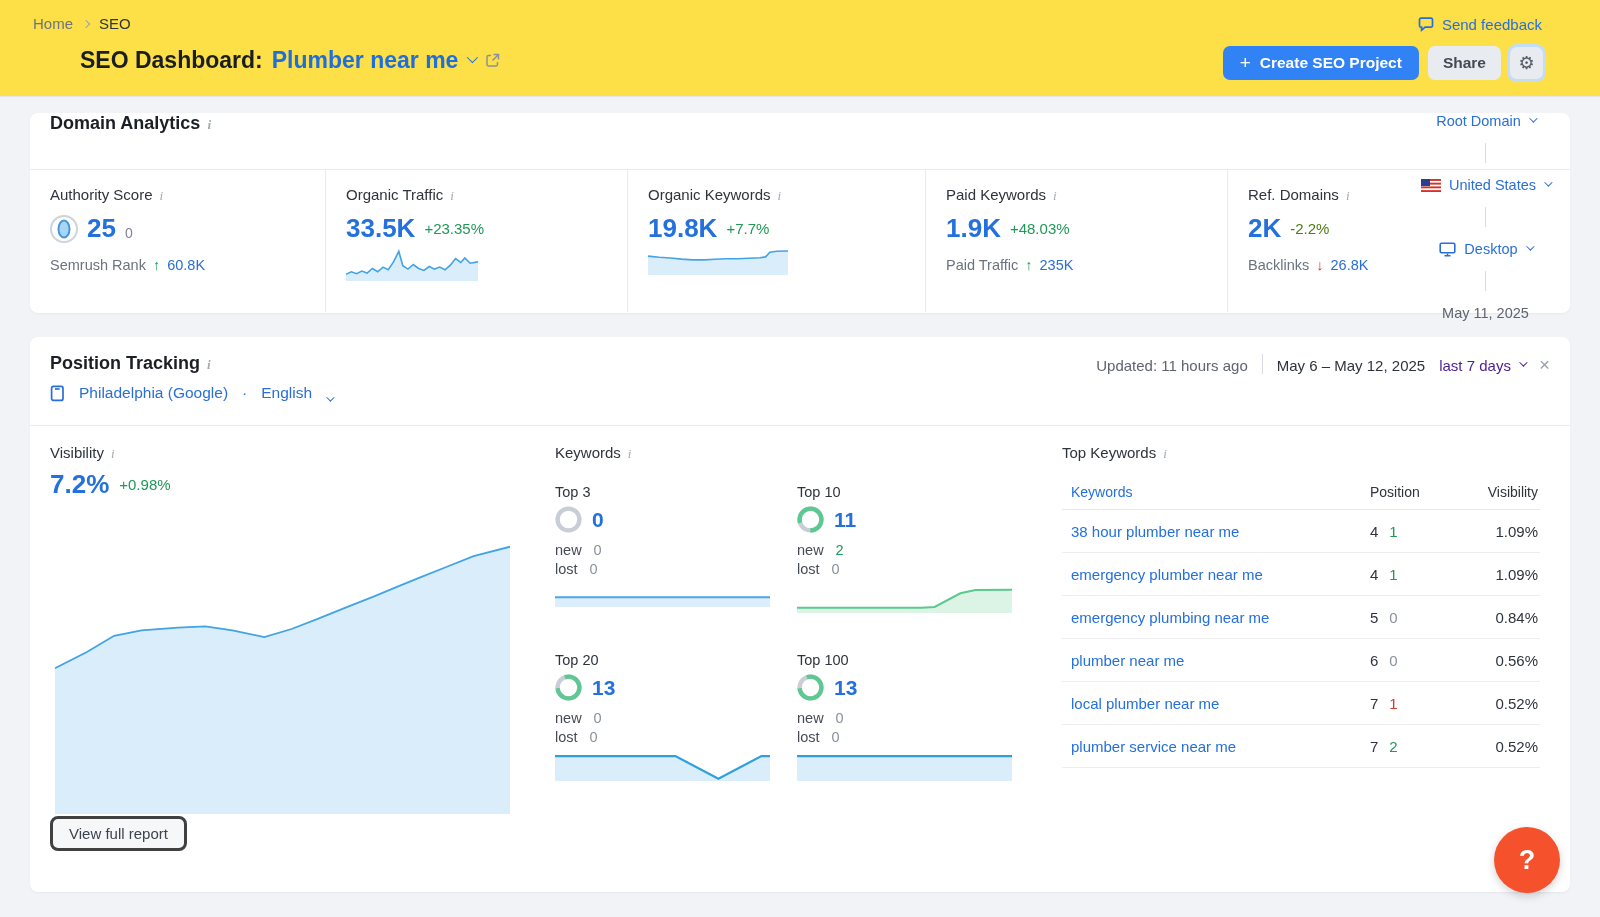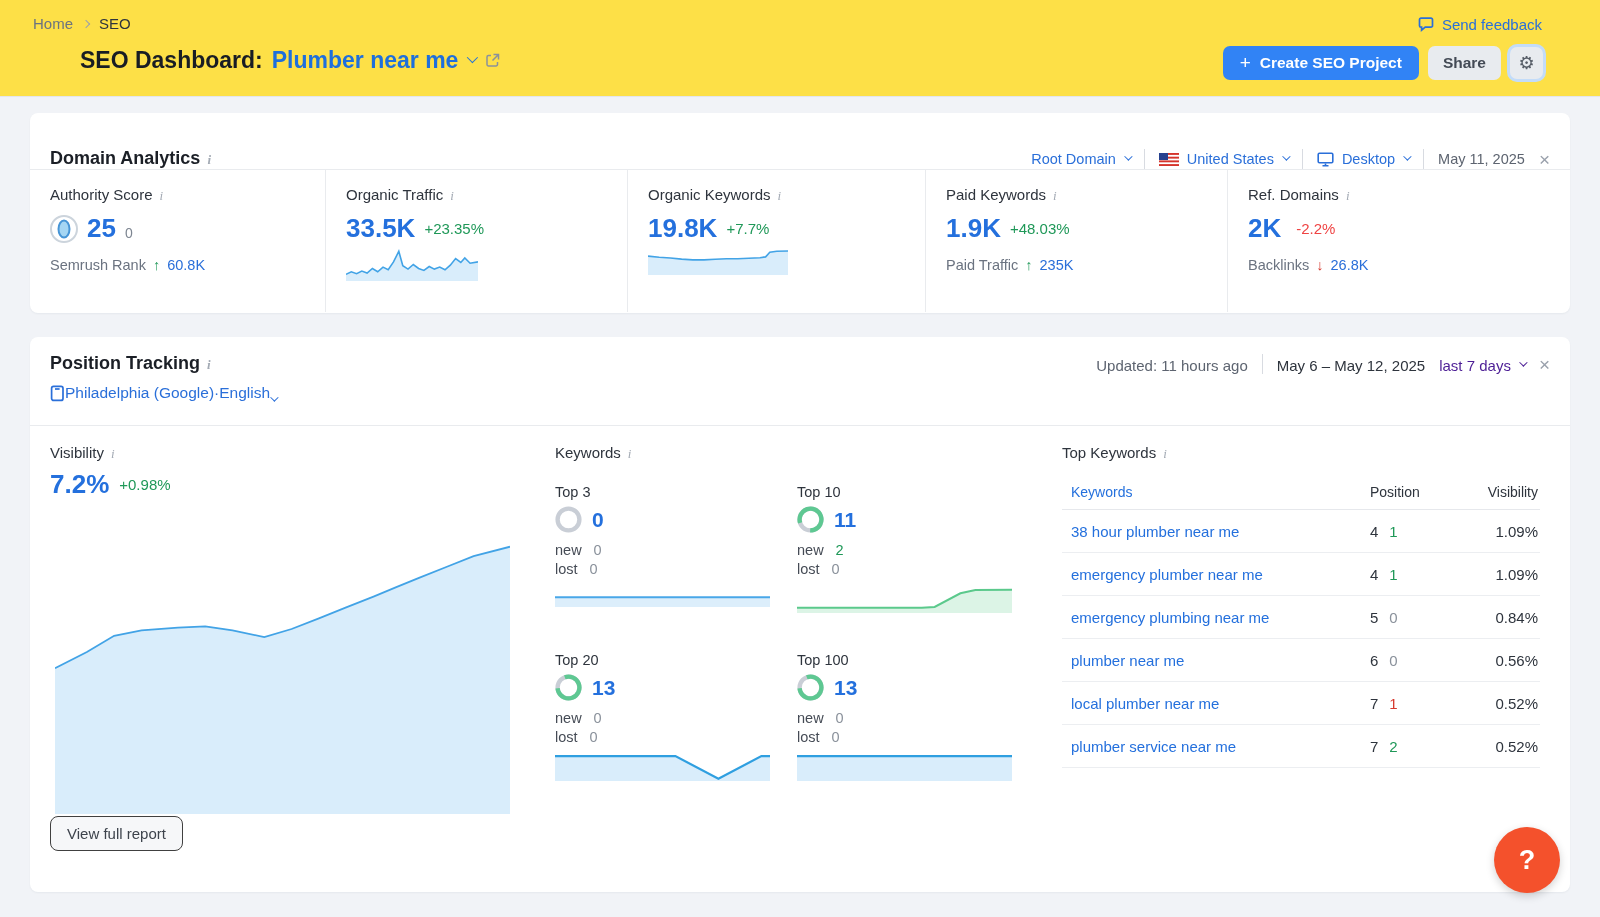--- a/index.html
+++ b/index.html
@@ -27,61 +27,61 @@
 
   
   .card { position:absolute; left:30px; width:1540px; background:#fff; border-radius:8px; box-shadow:0 1px 2px rgba(20,30,50,.05); }
   .card-da { top:113px; height:200px; }
   .card-pt { top:337px; height:555px; }
   .info { font-family:"Liberation Serif","DejaVu Serif",serif; font-style:italic; color:#a3aab4; font-size:13px; margin-left:7px; cursor:pointer; }
   .x-close { color:#9aa1ac; font-size:19px; line-height:1; cursor:pointer; }
   .vdiv { width:1px; height:20px; background:#d8dbe1; }
 
   
-  .da-head { display:flex; align-items:flex-end; justify-content:space-between; height:57px; padding:0 20px; border-bottom:1px solid #e9ebee; }
+  .da-head { display:flex; align-items:flex-start; justify-content:space-between; height:57px; padding:0 20px; border-bottom:1px solid #e9ebee; }
   .da-title, .ptc-title { font-size:18px; font-weight:700; color:#1b1f26; display:flex; align-items:baseline; }
-  .da-controls { display:flex; align-items:center; gap:14px; font-size:14.5px; }
+  .da-controls { display:flex; align-items:center; gap:14px; font-size:14.5px;flex-direction:column; }
   .ctl { display:flex; align-items:center; gap:8px; color:#2a6fd9; cursor:pointer; }
   .ctl .chev { width:6px; height:6px; margin-top:-3px; }
   .da-date { color:#5d6470; }
   .da-body { display:flex; height:142px; }
   .da-col { padding:16px 0 0 20px; }
   .da-col + .da-col { border-left:1px solid #e9ebee; }
   .w1{width:295px;} .w2{width:302px;} .w3{width:298px;} .w4{width:302px;} .w5{width:343px;}
   .m-label { font-size:15px; color:#2e343d; display:flex; align-items:baseline; }
   .m-valrow { margin-top:9px; display:flex; align-items:center; gap:9px; }
   .m-value { font-size:26px; font-weight:700; color:#2470dd; }
   .m-delta { font-size:15px; }
-  .d-green { color:#1f9858; } .d-red { color:#ef4444;margin-left:6px; }
+  .d-green { color:#1f9858; } .d-red { color:#4d7c0f; }
   .m-aux { font-size:14px; color:#7d8591; align-self:flex-end; margin-bottom:3px; }
   .m-sub { margin-top:13px; font-size:14.5px; color:#6b7380; display:flex; align-items:center; gap:7px; }
   .m-sub .arr-up { color:#1f9858; } .m-sub .arr-down { color:#d6392e; }
   .m-sub .sub-val { color:#2a6fd9; cursor:pointer; }
   .gauge { position:relative; width:28px; height:28px; border:2px solid #ccd4dc; border-radius:50%; }
   .gauge i { position:absolute; left:50%; top:50%; width:13px; height:19px; transform:translate(-50%,-50%); background:#a5d6f3; border:2px solid #4795d6; border-radius:50%; }
   .spark { display:block; margin-top:4px; }
 
   
   .ptc-head { position:relative; height:89px; padding:16px 20px 0; border-bottom:1px solid #e9ebee; }
   .ptc-toprow { display:flex; align-items:center; justify-content:space-between; }
   .ptc-right { display:flex; align-items:flex-end; gap:14px; font-size:15px; }
   .updated { color:#5d6470; }
   .range-date { color:#2e343d; }
   .range-sel { color:#4c1d95; display:flex; align-items:center; gap:8px; cursor:pointer; }
   .range-sel .chev { width:6px; height:6px; margin-top:-3px; }
-  .ptc-sub { margin-top:10px; display:flex; align-items:flex-end; gap:0; font-size:15.5px; color:#2a6fd9; cursor:pointer; }
+  .ptc-sub { margin-top:10px; display:flex; align-items:flex-end; gap:14px; font-size:15.5px; color:#2a6fd9; cursor:pointer; }
   .ptc-sub .chev { width:6px; height:6px; margin-top:-3px; }
   .ptc-body { position:relative; height:465px; }
 
   .vis-block { position:absolute; left:20px; top:18px; }
   .blk-label { font-size:15px; color:#2e343d; display:flex; align-items:baseline; }
   .vis-valrow { margin-top:7px; display:flex; align-items:center; gap:10px; }
   .vis-value { font-size:26px; font-weight:700; color:#2470dd; }
   .vis-chart { position:absolute; left:25px; top:118px; }
-  .view-report { position:absolute; left:20px; top:390px; height:35px; padding:0 16px; background:#f6f7f9; border:1px solid #404040; border-radius:8px; font-size:15px; color:#3d434c; font-family:inherit; cursor:pointer; }
+  .view-report { position:absolute; left:20px; top:390px; height:35px; padding:0 16px; background:#f6f7f9; border:3px solid #404040; border-radius:8px; font-size:15px; color:#3d434c; font-family:inherit; cursor:pointer; }
 
   .kw-block { position:absolute; left:525px; top:18px; width:480px; }
   .kw-cell { position:absolute; width:215px; }
   .kc-r1c1{left:0;top:40px;} .kc-r1c2{left:242px;top:40px;} .kc-r2c1{left:0;top:208px;} .kc-r2c2{left:242px;top:208px;}
   .kc-name { font-size:14.5px; color:#2e343d; }
   .kc-valrow { margin-top:6px; display:flex; align-items:center; gap:10px; }
   .kc-value { font-size:21px; font-weight:700; color:#2470dd; }
   .kc-line { margin-top:9px; display:flex; gap:12px; font-size:14.5px; color:#454b55; }
   .kc-line + .kc-line { margin-top:3px; }
   .chg-up { color:#1f9858; } .chg-down { color:#d6392e; } .chg-zero { color:#8a919b; }

